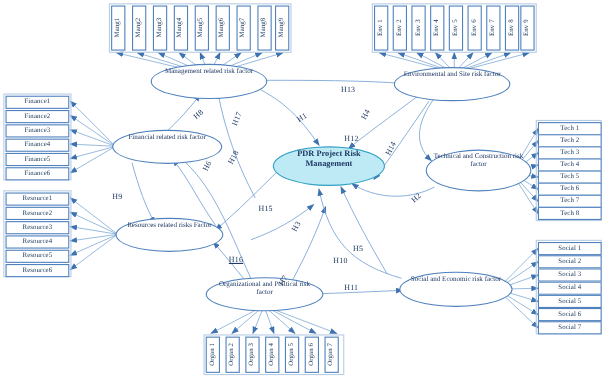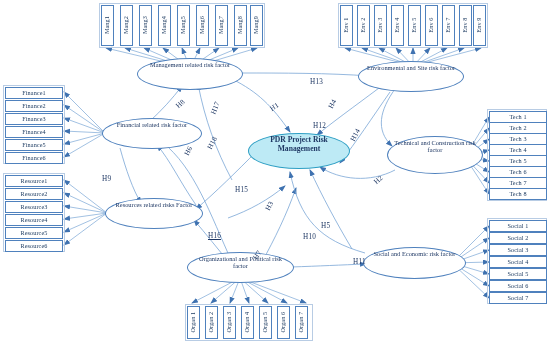--- a/index.html
+++ b/index.html
@@ -398,21 +398,21 @@
   <div class="hyp" style="left:270px;top:103px;transform:rotate(-32deg);">H1</div>
   <div class="hyp" style="left:374px;top:176px;transform:rotate(-42deg);">H2</div>
   <div class="hyp" style="left:265px;top:202px;transform:rotate(-62deg);">H3</div>
   <div class="hyp" style="left:328px;top:100px;transform:rotate(-62deg);">H4</div>
   <div class="hyp" style="left:321px;top:222px;">H5</div>
   <div class="hyp" style="left:184px;top:147px;transform:rotate(-62deg);">H6</div>
   <div class="hyp" style="left:253px;top:251px;transform:rotate(-58deg);">H7</div>
   <div class="hyp" style="left:176px;top:100px;transform:rotate(-42deg);">H8</div>
   <div class="hyp" style="left:102px;top:175px;">H9</div>
   <div class="hyp" style="left:303px;top:233px;">H10</div>
-  <div class="hyp" style="left:313px;top:258px;margin-left:40px;">H11</div>
+  <div class="hyp" style="left:313px;top:258px;">H11</div>
   <div class="hyp" style="left:313px;top:122px;">H12</div>
   <div class="hyp" style="left:310px;top:78px;">H13</div>
   <div class="hyp" style="left:349px;top:131px;transform:rotate(-62deg);">H14</div>
   <div class="hyp" style="left:203px;top:186px;padding-left:32px;">H15</div>
   <div class="hyp" style="left:208px;top:232px;text-decoration:underline;">H16</div>
   <div class="hyp" style="left:209px;top:104px;transform:rotate(-68deg);">H17</div>
   <div class="hyp" style="left:206px;top:139px;transform:rotate(-62deg);">H18</div>
 
 </div>
 

